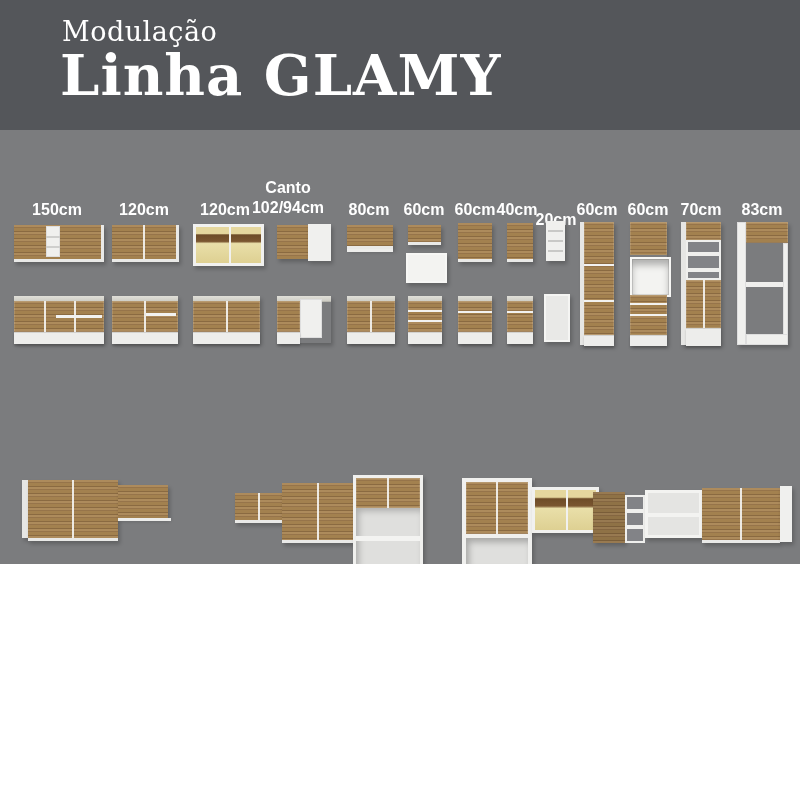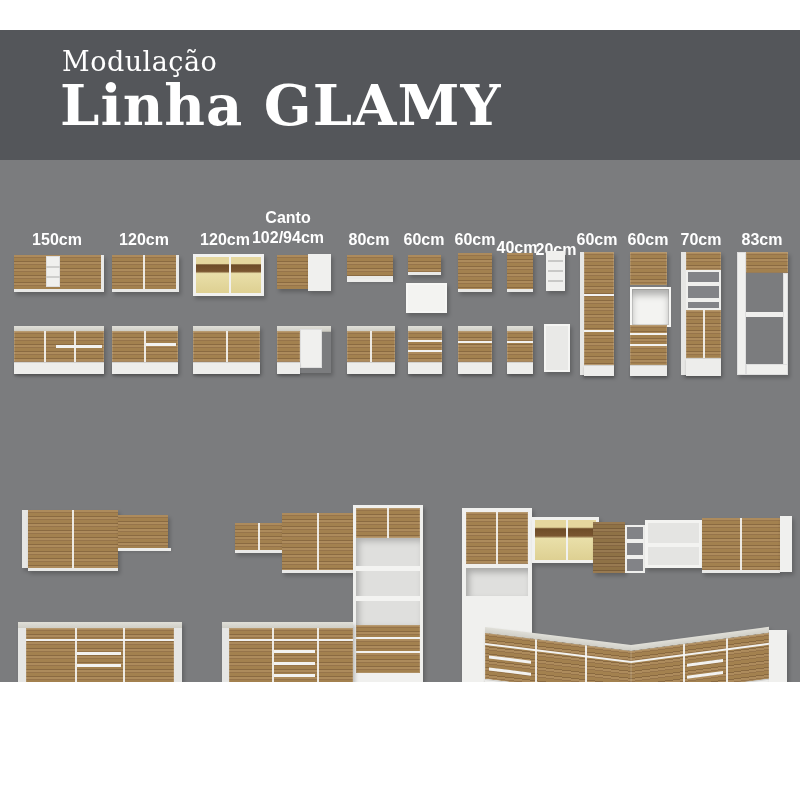--- a/index.html
+++ b/index.html
@@ -1,17 +1,17 @@
 <!DOCTYPE html>
 <html><head>
 <meta charset="utf-8">
 <style>
   html,body{margin:0;padding:0;}
-  .page{position:relative;width:800px;height:652px;overflow:hidden;
-        font-family:"Liberation Sans",sans-serif;background:#7b7c7e;margin-top:30px;}
+  .page{position:relative;width:800px;height:564px;overflow:hidden;
+        font-family:"Liberation Sans",sans-serif;background:#7b7c7e;}
   .abs{position:absolute;}
 
   
   .header{left:0;top:0;width:800px;height:130px;background:#54565a;color:#fff;}
   .kicker{left:62px;top:16px;font-family:"DejaVu Serif",serif;font-size:27px;letter-spacing:.5px;}
   .title{left:60px;top:42px;font-family:"DejaVu Serif",serif;font-size:56px;font-weight:700;letter-spacing:1px;}
   .modules{left:0;top:130px;width:800px;height:270px;background:#7b7c7e;}
   .banner{left:0;top:400px;width:800px;height:52px;background:#595b5e;color:#fff;
           display:flex;align-items:center;justify-content:center;}
   .banner span{font-size:27px;letter-spacing:.2px;transform:scaleX(.96);white-space:nowrap;}
@@ -61,21 +61,21 @@
     <div class="abs mod-label" style="left:57px;top:70px"><span>150cm</span></div>
     <div class="abs mod-label" style="left:144px;top:70px"><span>120cm</span></div>
     <div class="abs mod-label" style="left:225px;top:70px"><span>120cm</span></div>
     <div class="abs mod-label" style="left:288px;top:48px">
         <span style="display:block">Canto</span>
         <span style="display:block">102/94cm</span>
       </div>
     <div class="abs mod-label" style="left:369px;top:70px"><span>80cm</span></div>
     <div class="abs mod-label" style="left:424px;top:70px"><span>60cm</span></div>
     <div class="abs mod-label" style="left:475px;top:70px"><span>60cm</span></div>
-    <div class="abs mod-label" style="left:517px;top:78px"><span>40cm</span></div>
+    <div class="abs mod-label" style="left:517px;top:70px"><span>40cm</span></div>
     <div class="abs mod-label" style="left:556px;top:80px"><span>20cm</span></div>
     <div class="abs mod-label" style="left:597px;top:70px"><span>60cm</span></div>
     <div class="abs mod-label" style="left:648px;top:70px"><span>60cm</span></div>
     <div class="abs mod-label" style="left:701px;top:70px"><span>70cm</span></div>
     <div class="abs mod-label" style="left:762px;top:70px"><span>83cm</span></div>
 
     <div class="abs wood edge-r edge-b shadow" style="left:14px;top:95px;width:87px;height:34px">
       <div class="abs white" style="left:32px;top:1px;width:14px;height:31px"></div>
       <div class="abs" style="left:32px;top:11px;width:14px;height:2px;background:#cfcfcd"></div>
       <div class="abs" style="left:32px;top:21px;width:14px;height:2px;background:#cfcfcd"></div>

